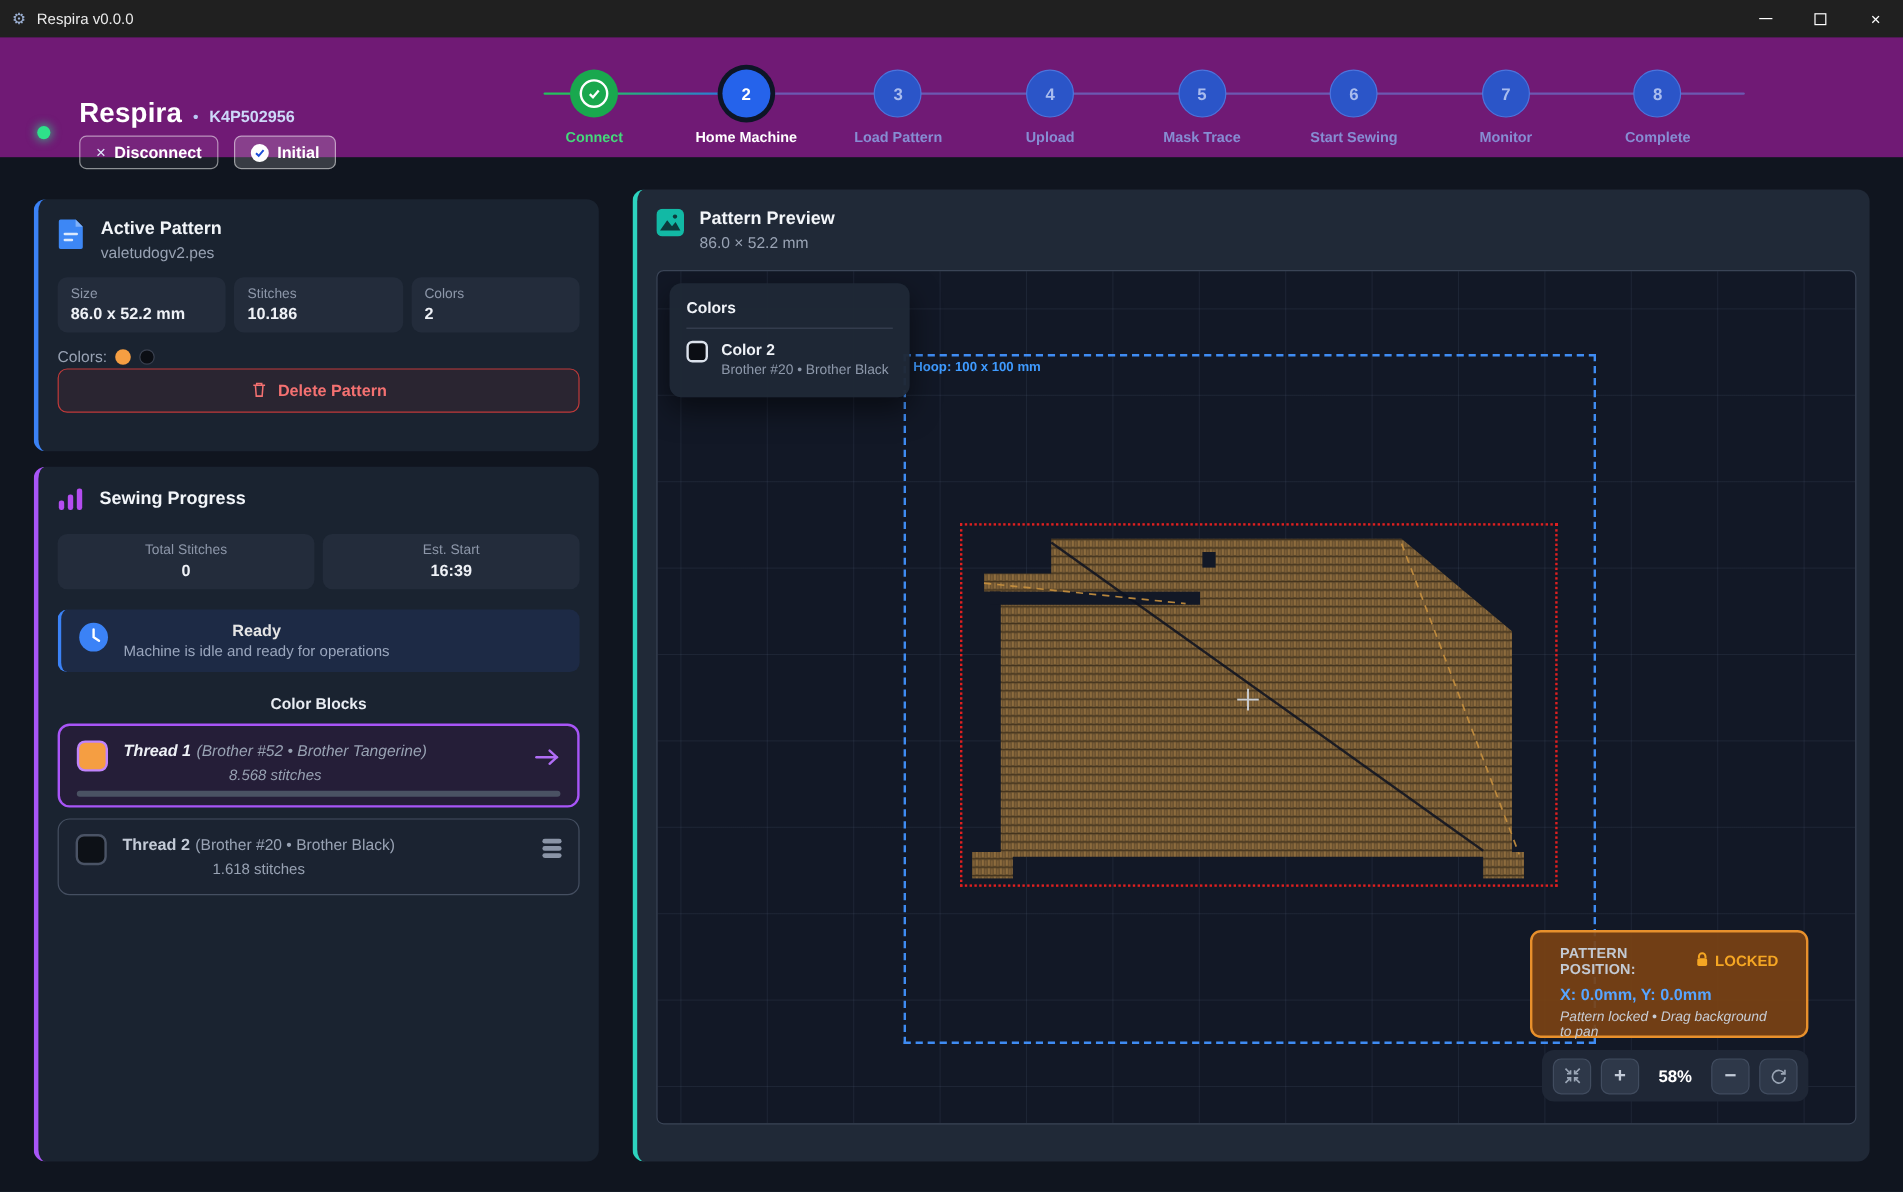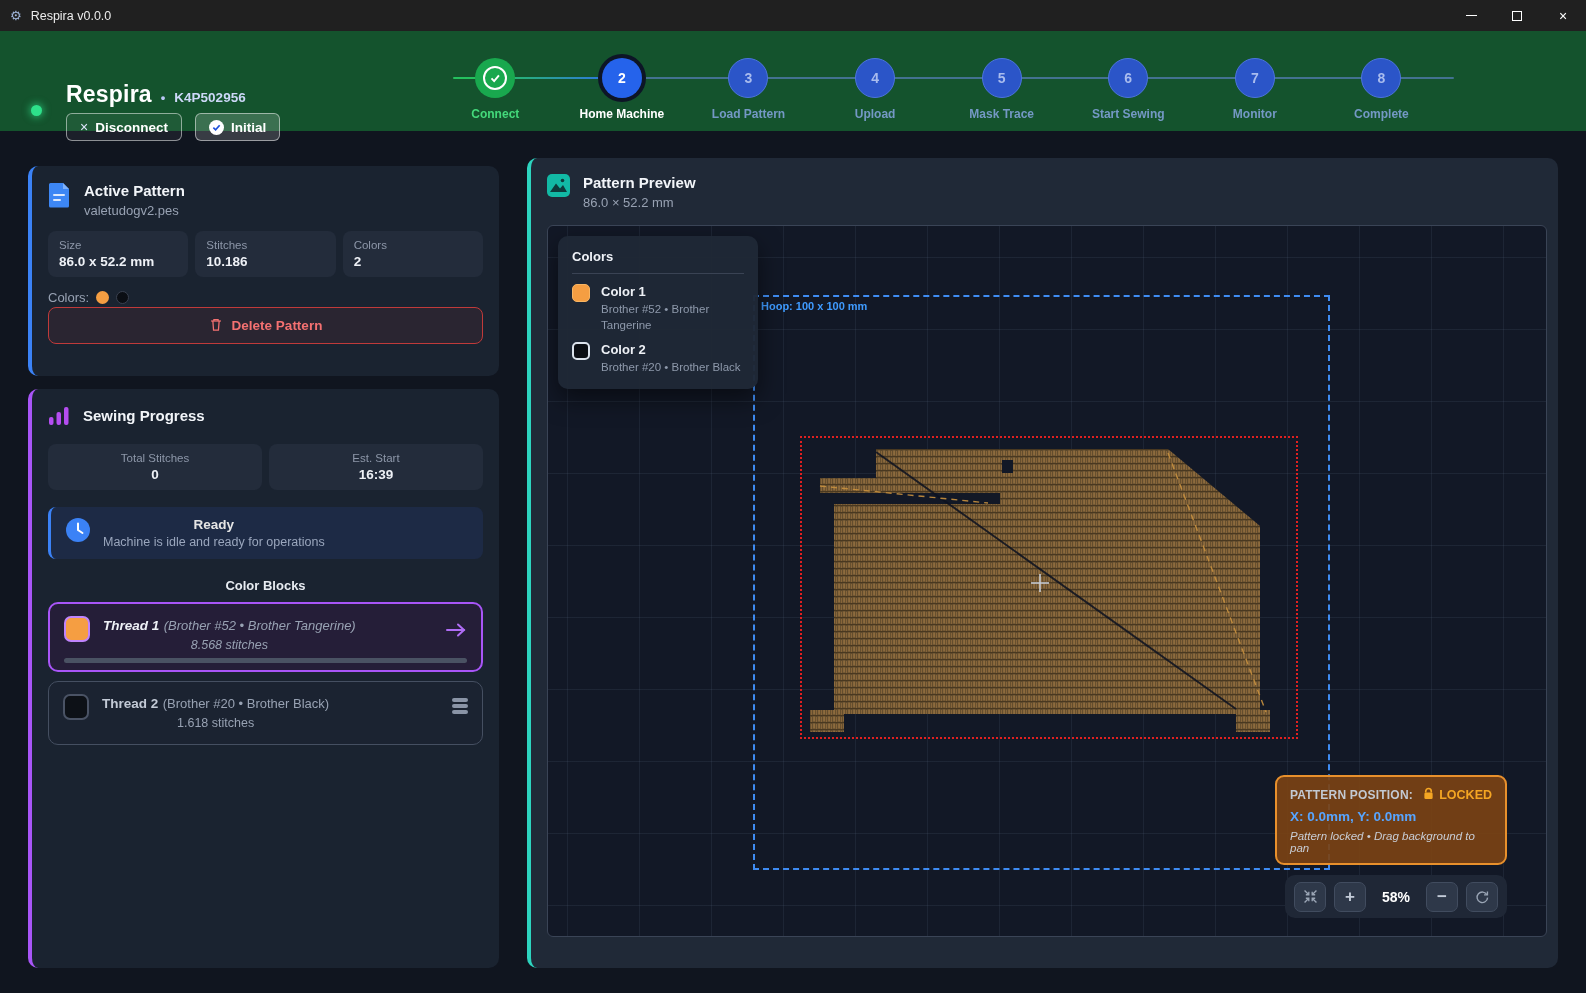--- a/index.html
+++ b/index.html
@@ -9,21 +9,21 @@
   
   .titlebar { position:absolute; left:0; top:0; width:1586px; height:31px; background:#202020; display:flex; align-items:center; z-index:50; }
   .titlebar .appicon { margin-left:10px; font-size:13px; color:#9fb4d8; }
   .titlebar .apptitle { margin-left:9px; font-size:12.5px; color:#ececec; }
   .winbtns { position:absolute; right:0; top:0; height:31px; display:flex; }
   .winbtn { width:46px; height:31px; display:flex; align-items:center; justify-content:center; color:#fff; font-size:14px; cursor:default; }
   .winbtn .minbar { width:11px; height:1px; background:#fff; display:block; }
   .winbtn .maxbox { width:10px; height:10px; border:1px solid #fff; display:block; }
 
   
-  .header { position:absolute; left:0; top:31px; width:1586px; height:100px; background:#14532d; z-index:10;text-decoration:underline; }
+  .header { position:absolute; left:0; top:31px; width:1586px; height:100px; background:#701a75; z-index:10;text-decoration:underline; }
   .conn-dot { position:absolute; left:31px; top:74px; width:11px; height:11px; border-radius:50%; background:#2ee08a; box-shadow:0 0 7px 2px rgba(46,224,138,.55); }
   .brand { position:absolute; left:66px; top:50px; display:flex; align-items:baseline; gap:9px; }
   .brand .name { font-size:23px; font-weight:bold; color:#fff; letter-spacing:.2px; }
   .brand .sep { font-size:13px; color:#b9c7f5; font-weight:bold; }
   .brand .serial { font-size:13.5px; color:#cdd8f8; font-weight:600; }
   .hdr-btns { position:absolute; left:66px; top:82px; display:flex; gap:13px; }
   .hbtn { height:28px; border-radius:6px; display:flex; align-items:center; gap:7px; padding:0 13px; font-size:13.5px; font-weight:bold; color:#fff; border:1px solid rgba(255,255,255,.5); cursor:pointer; }
   .hbtn.ghost { background:rgba(255,255,255,.05); }
   .hbtn.solid { background:rgba(255,255,255,.17); }
   .hbtn .x { font-size:14px; color:#dfe6fb; font-weight:normal; }
@@ -96,21 +96,21 @@
   .legend { position:absolute; left:10px; top:10px; width:200px; background:rgba(31,40,54,.97); border-radius:10px; box-shadow:0 10px 24px rgba(0,0,0,.5); padding:13px 14px; }
   .legend .lg-t { font-size:13px; font-weight:bold; color:#f0f3f8; }
   .legend hr { border:none; border-top:1px solid #3a4354; margin:9px 0 10px 0; }
   .lg-item { display:flex; gap:11px; margin-top:9px; }
   .lg-sw { width:18px; height:18px; border-radius:5px; flex-shrink:0; }
   .lg-sw.k { border:2px solid #dbe2ec; }
   .lg-sw.o { border:1px solid #f8b563; }
   .lg-name { font-size:13px; font-weight:bold; color:#eef1f6; }
   .lg-desc { font-size:11.5px; color:#8e99ab; margin-top:3px; width:154px; line-height:1.35; }
 
-  .pos-box { position:absolute; left:727px; top:549px; width:232px; height:90px; background:rgba(122,66,20,.92); border:2px solid #e8902c; border-radius:9px; padding:10px 13px; }
+  .pos-box { position:absolute; left:727px; top:549px; width:232px; height:90px; background:rgba(122,66,20,.92); border:2px solid #e8902c; border-radius:9px; padding:10px 23px; }
   .pos-r1 { display:flex; justify-content:space-between; align-items:center; }
   .pos-t { font-size:12px; font-weight:bold; color:#c3c9d2; letter-spacing:.2px; }
   .pos-lock { display:flex; align-items:center; gap:5px; font-size:12.5px; font-weight:800; color:#f5a623; }
   .pos-xy { margin-top:6px; font-size:13.5px; font-weight:bold; color:#57a5ff; }
   .pos-hint { margin-top:6px; font-size:11.5px; font-style:italic; color:#c8cdd5; }
 
   .zoombar { position:absolute; left:737px; top:649px; width:222px; height:43px; background:#1f2736; border-radius:10px; display:flex; align-items:center; gap:8px; padding:0 9px; }
   .zbtn { width:32px; height:30px; background:#2e3849; border:1px solid #414c5f; border-radius:7px; display:flex; align-items:center; justify-content:center; color:#c3cbd8; font-size:17px; font-weight:bold; cursor:pointer; }
   .zlvl { min-width:44px; text-align:center; font-size:14px; font-weight:bold; color:#fff; }
 
@@ -355,27 +355,20 @@
     <div class="hoop">
       <span class="hoop-lbl">Hoop: 100 x 100 mm</span>
     </div>
 
     <div class="bounds"></div>
 
     <div class="legend">
       <div class="lg-t">Colors</div>
       <hr>
       <div class="lg-item">
-        <span class="lg-sw o" style="background-color: rgb(245, 158, 66);"></span>
-        <div>
-          <div class="lg-name">Color 1</div>
-          <div class="lg-desc">Brother #52 • Brother Tangerine</div>
-        </div>
-      </div>
-      <div class="lg-item">
         <span class="lg-sw k" style="background-color: rgb(11, 14, 20);"></span>
         <div>
           <div class="lg-name">Color 2</div>
           <div class="lg-desc">Brother #20 • Brother Black</div>
         </div>
       </div>
     </div>
 
     <div class="pos-box">
       <div class="pos-r1">

